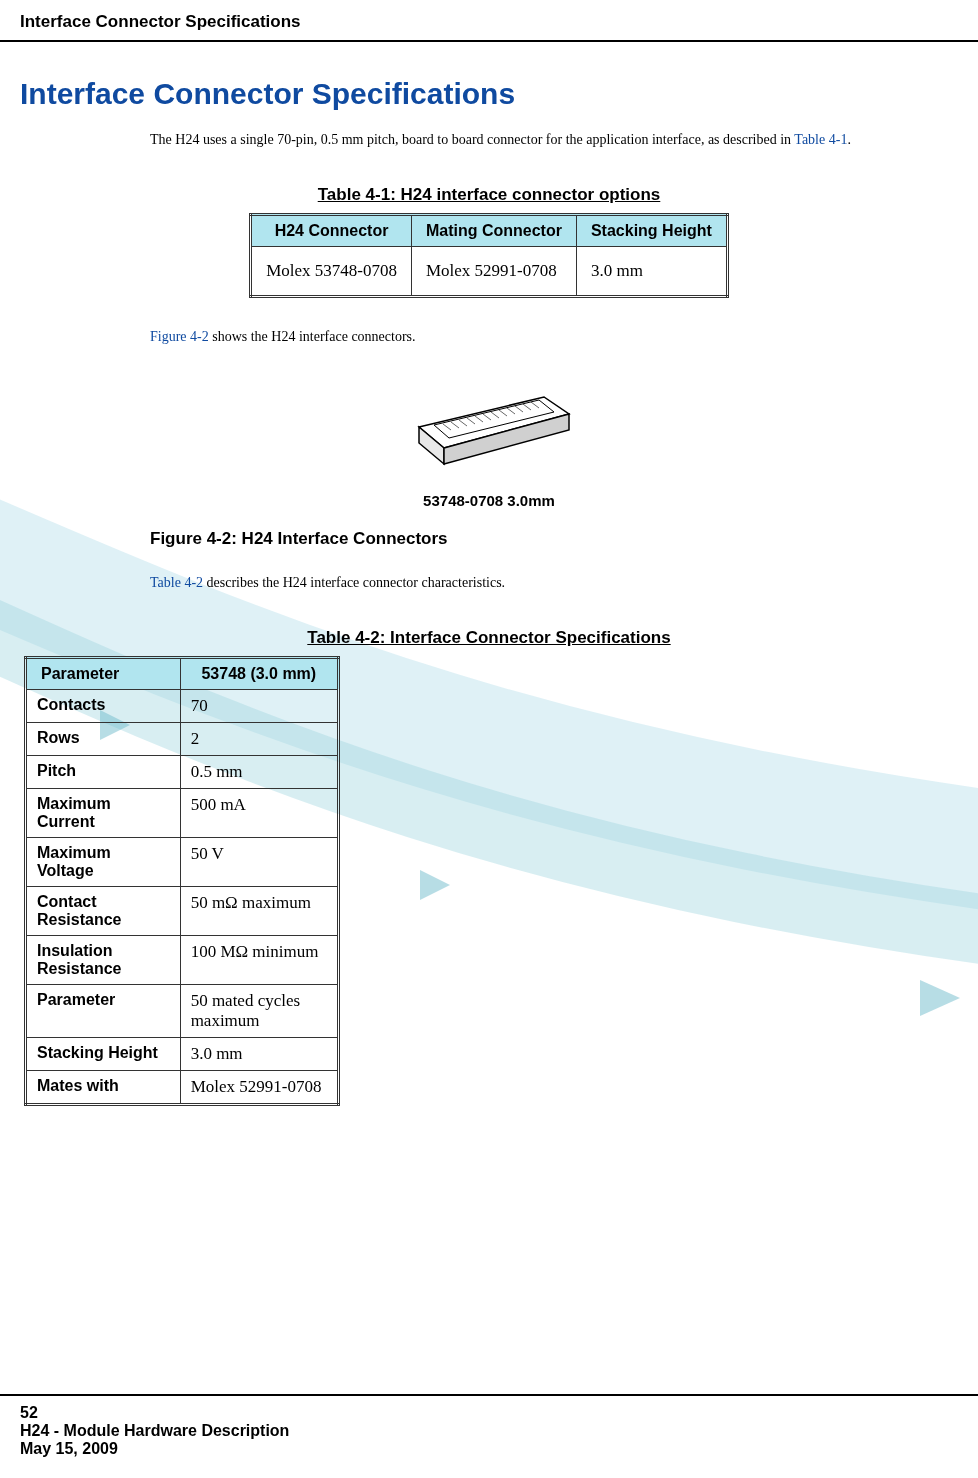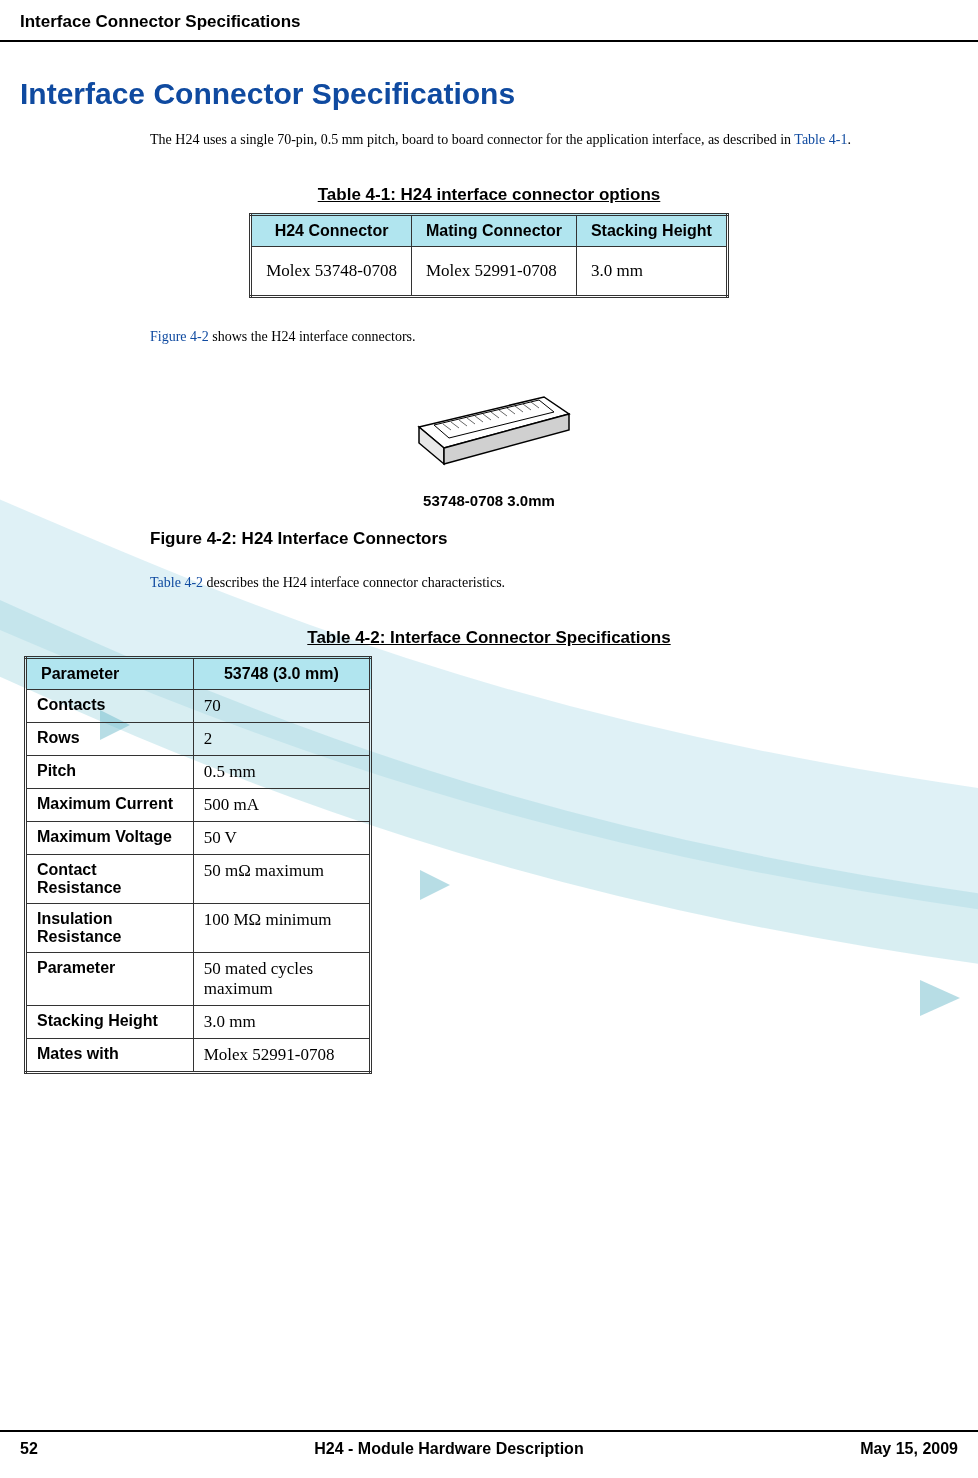--- a/index.html
+++ b/index.html
@@ -121,20 +121,21 @@
       bottom: 20px;
       left: 0;
       right: 0;
       border-top: 2px solid #000;
       padding: 8px 20px 0 20px;
       font-family: Arial, Helvetica, sans-serif;
       font-weight: bold;
       font-size: 16px;
       display: flex;
       justify-content: space-between;
+      flex-direction: column;
     }
   </style>
 </head>
 <body>
 
 <svg class="bg-swoosh" viewBox="0 0 1200 700">
   <path d="M -50 50 C 300 200, 600 350, 1250 420" stroke="#b8e0ea" stroke-width="120" fill="none" opacity="0.45"></path>
   <path d="M -50 120 C 300 280, 600 430, 1250 500" stroke="#9ed4df" stroke-width="70" fill="none" opacity="0.4"></path>
   <path d="M 200 260 L 230 275 L 200 290 Z" fill="#6fbccb" opacity="0.5"></path>
   <path d="M 520 420 L 550 435 L 520 450 Z" fill="#6fbccb" opacity="0.5"></path>
@@ -192,21 +193,21 @@
     <div class="figure-label">53748-0708 3.0mm</div>
   </div>
 
   <div class="figure-caption">Figure 4-2: H24 Interface Connectors</div>
 
   <p class="body-text">
     <span class="link">Table 4-2</span><span> describes the H24 interface connector characteristics.</span>
   </p>
 
   <div class="table-caption">Table 4-2: Interface Connector Specifications</div>
-  <table class="tbl2" style="width:348px;margin-left:24px;">
+  <table class="tbl2" style="width:316px;margin-left:24px;">
     <tbody>
         <tr>
       <th>Parameter</th>
       <th style="text-align:center;">53748 (3.0 mm)</th>
     </tr>
     <tr>
           <td class="param">Contacts</td>
           <td class="val">70</td>
         </tr>
     <tr>

